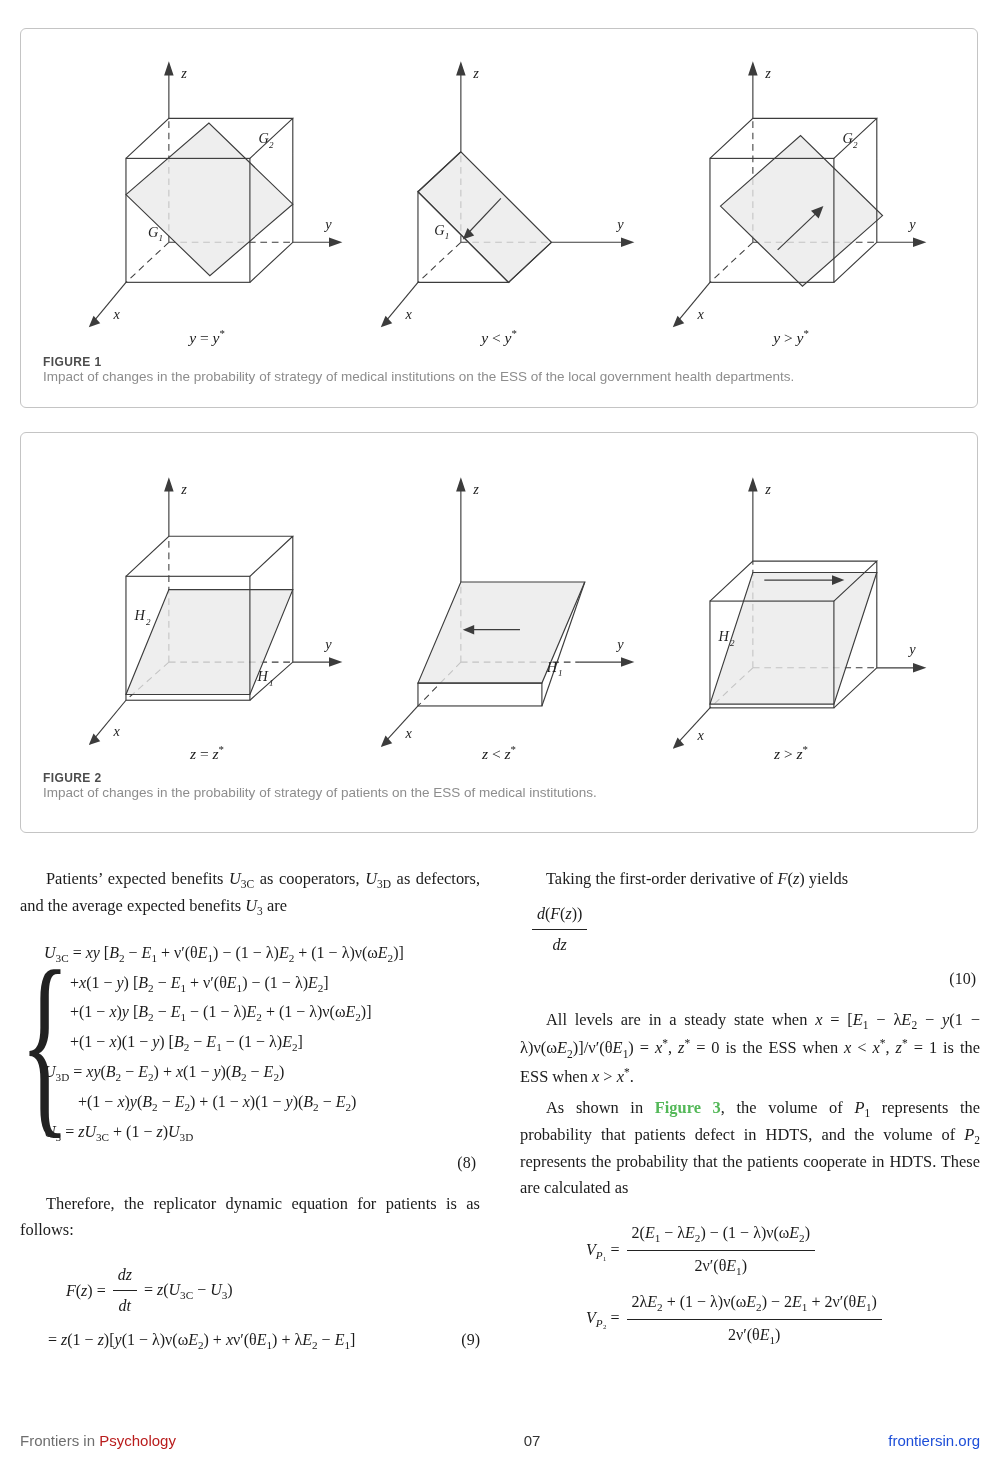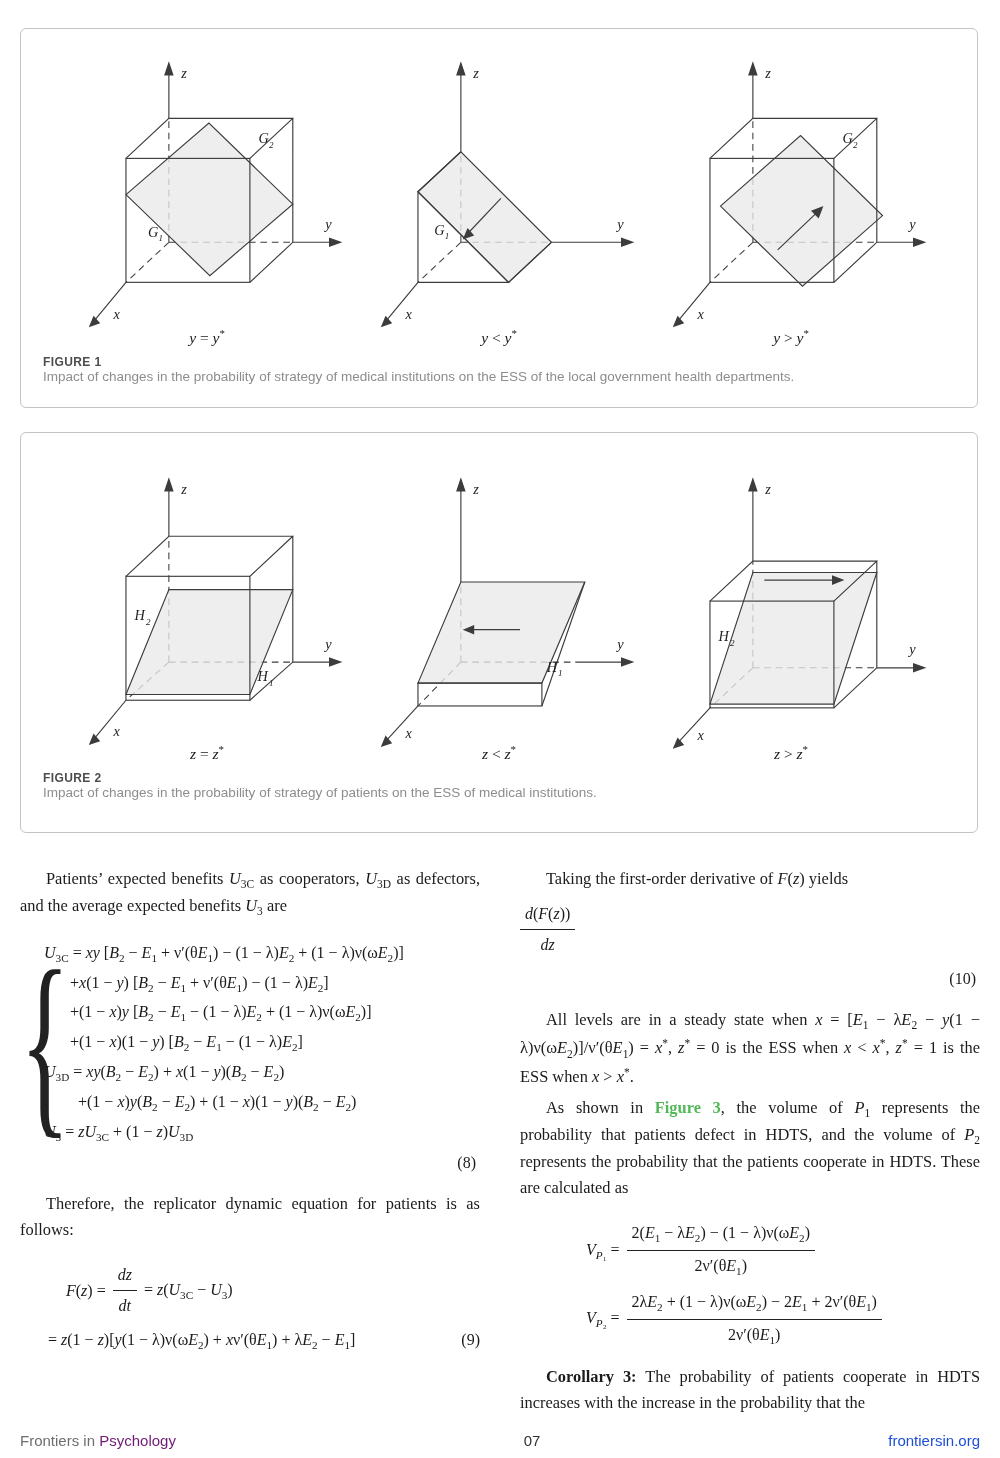--- a/index.html
+++ b/index.html
@@ -361,21 +361,21 @@
         <span>(9)</span>
       </div>
     </div>
   </div>
 
   <div class="col">
     <p class="indent">Taking the first-order derivative of <i>F</i>(<i>z</i>) yields</p>
 
     <div class="equation" style="margin-top:8px">
       <div class="eq-row">
-        <span class="frac" style="margin-left:0">
+        <span class="frac" style="margin-left:12px">
           <span class="num"><i>d</i>(<i>F</i>(<i>z</i>))</span>
           <span class="den"><i>dz</i></span>
         </span>
       </div>
       <div class="eq-number">(10)</div>
     </div>
 
     <p class="indent">All levels are in a steady state when <i>x</i> = [<i>E</i><sub>1</sub> − λ<i>E</i><sub>2</sub> − <i>y</i>(1 − λ)ν(ω<i>E</i><sub>2</sub>)]/ν′(θ<i>E</i><sub>1</sub>) = <i>x</i><sup>*</sup>, <i>z</i><sup>*</sup> = 0 is the ESS when <i>x</i> &lt; <i>x</i><sup>*</sup>, <i>z</i><sup>*</sup> = 1 is the ESS when <i>x</i> &gt; <i>x</i><sup>*</sup>.</p>
 
     <p class="indent" style="margin-top:4px"><span>As shown in </span><span class="accent" style="color: rgb(83, 184, 88);">Figure 3</span><span>, the volume of <i>P</i><sub>1</sub> represents the probability that patients defect in HDTS, and the volume of <i>P</i><sub>2</sub> represents the probability that the patients cooperate in HDTS. These are calculated as</span></p>
@@ -390,21 +390,20 @@
       </div>
       <div class="eq-row">
         <span><i>V</i><sub><i>P</i>₂</sub> =</span>
         <span class="frac">
           <span class="num">2λ<i>E</i><sub>2</sub> + (1 − λ)ν(ω<i>E</i><sub>2</sub>) − 2<i>E</i><sub>1</sub> + 2ν′(θ<i>E</i><sub>1</sub>)</span>
           <span class="den">2ν′(θ<i>E</i><sub>1</sub>)</span>
         </span>
       </div>
     </div>
 
-    <p class="indent"><b>Corollary 3:</b><span> The probability of patients cooperate in HDTS increases with the increase in the probability that the</span></p>
   </div>
 </div>
 
 <div class="footer">
-  <span><span>Frontiers in </span><span class="accent" style="font-weight: normal; color: #701a75;">Psychology</span></span>
+  <span><span>Frontiers in </span><span class="accent" style="font-weight: normal; color: #b91c1c;">Psychology</span></span>
   <span class="page">07</span>
   <span class="accent" style="font-weight: normal; color: #1d4ed8;">frontiersin.org</span>
 </div>
 
 </body></html>

